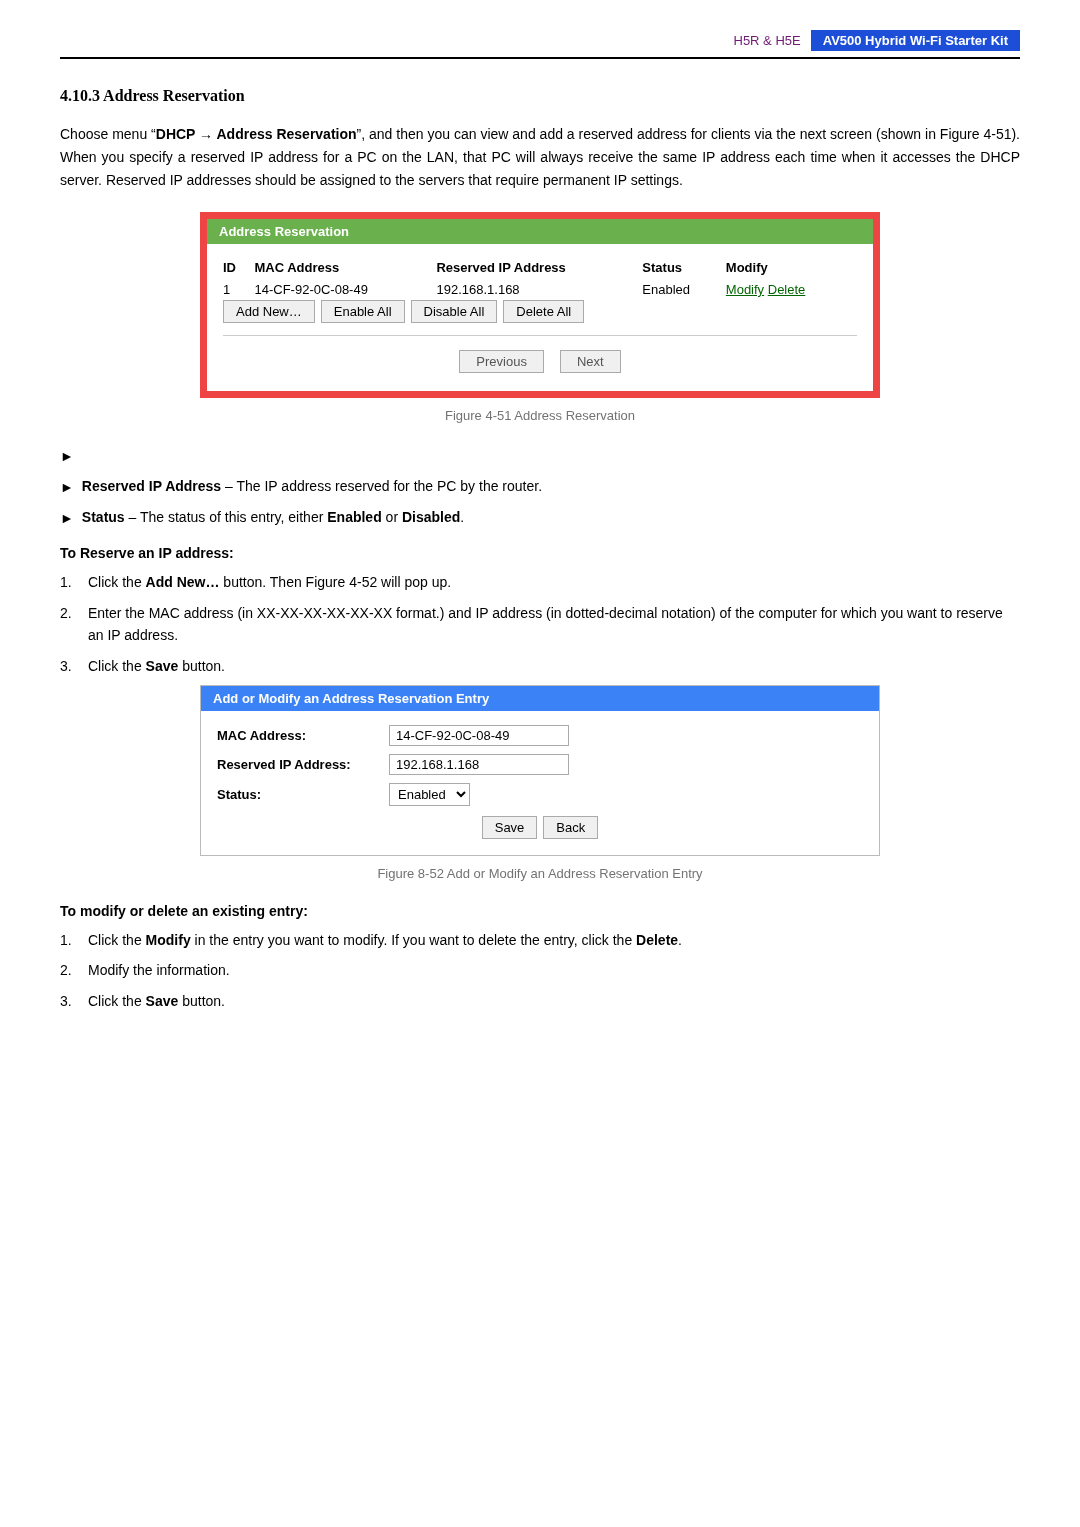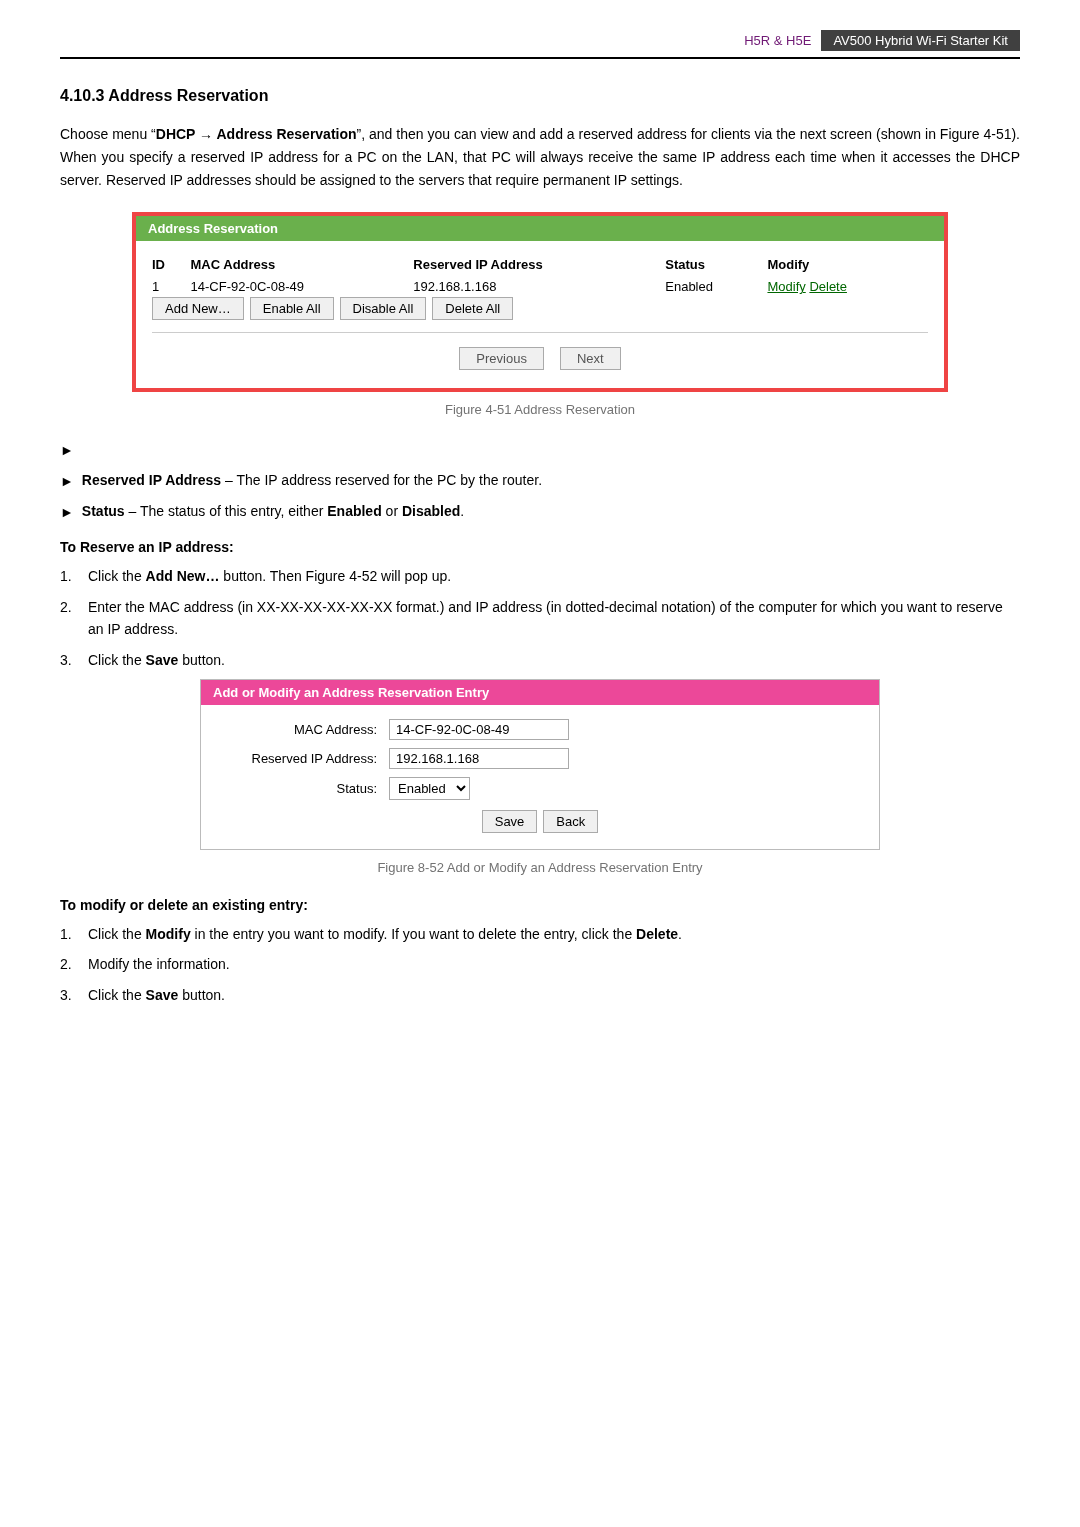--- a/index.html
+++ b/index.html
@@ -27,49 +27,50 @@
       border-bottom: 2px solid #000;
       padding-bottom: 6px;
       margin-bottom: 28px;
     }
     .header-model {
       font-size: 13px;
       color: #701a75;
       margin-right: 10px;
     }
     .header-product {
-      background: #404040;
+      background: #1d4ed8;
       color: #fff;
       font-size: 13px;
-      font-weight: normal;
+      font-weight: bold;
       padding: 3px 12px;
     }
 
     
     .section-title {
       font-size: 16px;
       font-weight: bold;
       margin-bottom: 18px;
       color: #000;
+      font-family: Liberation Serif, serif;
     }
 
     
     .body-text {
       font-size: 14px;
       line-height: 1.65;
       margin-bottom: 20px;
       text-align: justify;
     }
     .body-text strong { font-weight: bold; }
 
     
     .ui-panel {
-      border: 4px solid #ef4444;
+      border: 7px solid #ef4444;
       margin: 0 auto 10px auto;
-      width: 816px;
+      width: 680px;
       background: #fff;
     }
     .ui-panel-header {
       background: #6ab04c;
       color: #fff;
       font-size: 13px;
       font-weight: bold;
       padding: 5px 12px;
     }
     .ui-panel-body {
@@ -192,38 +193,37 @@
     }
 
     
     .form-panel {
       border: 1px solid #bbb;
       margin: 0 auto 10px auto;
       width: 680px;
       background: #fff;
     }
     .form-panel-header {
-      background: #ec4899;
+      background: #3b82f6;
       color: #fff;
       font-size: 13px;
       font-weight: bold;
       padding: 5px 12px;
     }
     .form-panel-body {
       padding: 14px 16px 16px 16px;
     }
     .form-row {
       display: flex;
       align-items: center;
       margin-bottom: 8px;
       font-size: 13px;
     }
     .form-label {
-      text-align: right;
-      font-weight: normal;
+      font-weight: bold;
       width: 160px;
       margin-right: 12px;
       font-size: 13px;
       color: #000;
     }
     .form-input {
       border: 1px solid #aaa;
       padding: 2px 6px;
       font-size: 13px;
       width: 180px;

